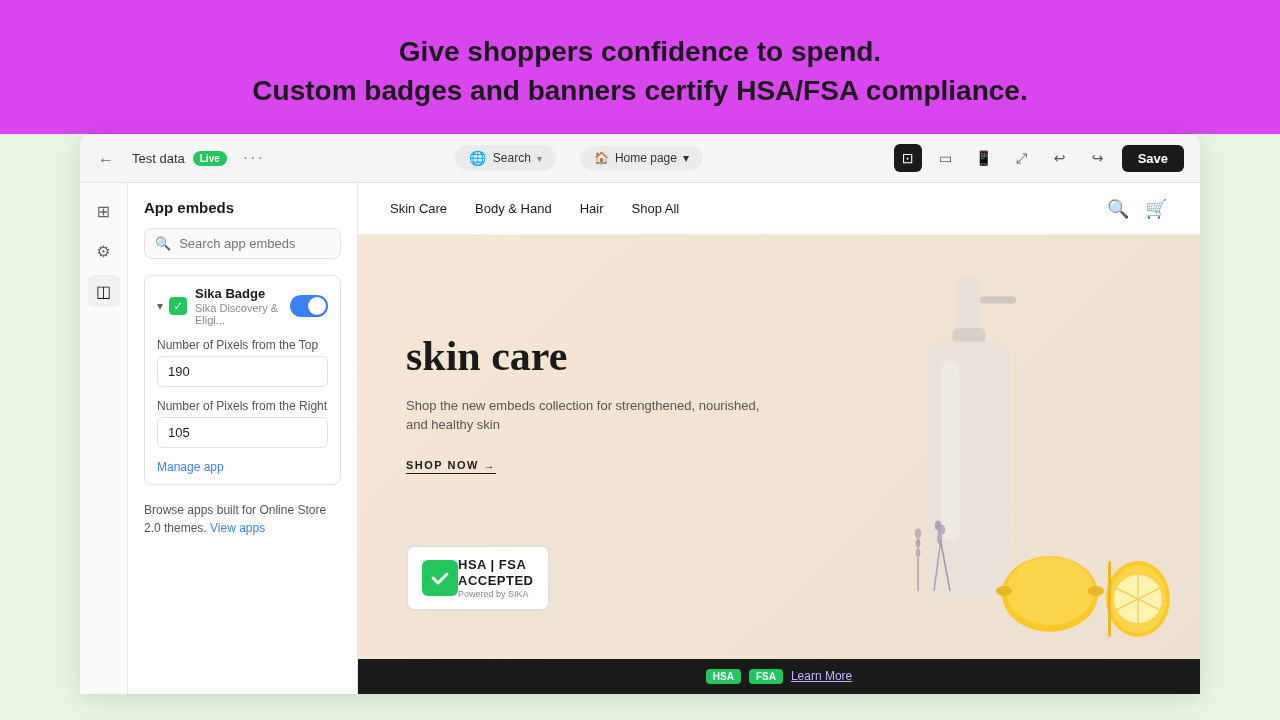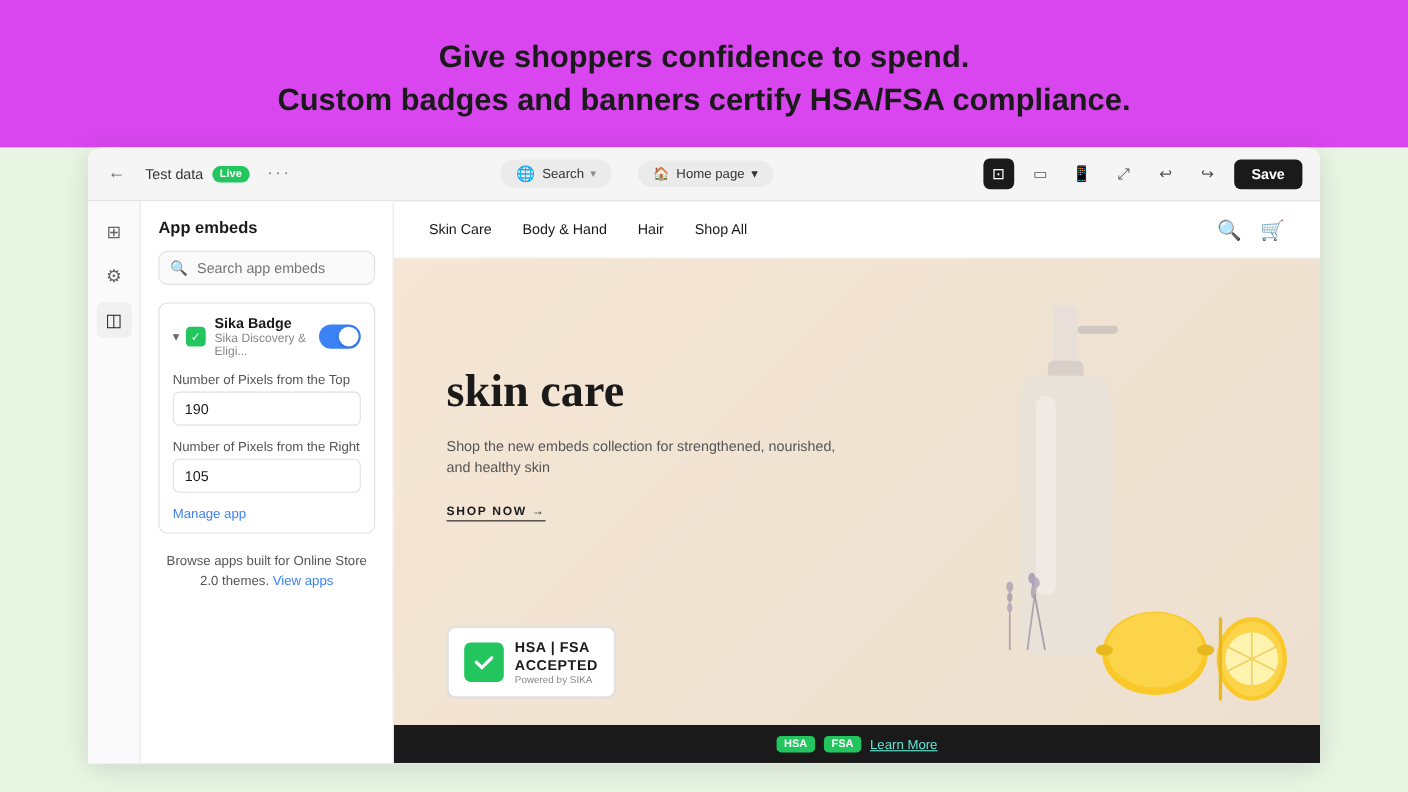--- a/index.html
+++ b/index.html
@@ -204,21 +204,21 @@
       padding: 7px 10px; font-size: 13px; color: #1a1a1a;
       width: 100%; outline: none; background: #fff;
     }
 
     .manage-link {
       display: block; font-size: 12px; color: #3b82f6;
       text-decoration: none; margin-top: 12px;
     }
 
     .browse-text {
-      font-size: 12px; color: #555; margin-top: 16px; line-height: 1.5; text-align: center;
+      font-size: 12px; color: #555; margin-top: 16px; line-height: 1.5;
     }
 
     .browse-text a { color: #3b82f6; text-decoration: none; }
 
     
     .preview-area {
       flex: 1; background: #f5f5f5; overflow: hidden; position: relative;
     }
 
     
@@ -288,59 +288,59 @@
       overflow: hidden;
     }
 
     
     .bottle-svg {
       height: 90%; width: auto;
     }
 
     
     .hsa-badge {
-      position: absolute; bottom: 24px; left: 48px;
+      position: absolute; bottom: 48px; left: 48px;
       background: #fff; border: 2px solid #e0e0e0;
       border-radius: 8px; padding: 10px 14px;
-      display: flex; align-items: center; gap: 10px;
+      display: flex; align-items: center; 
     }
 
     .hsa-check-icon {
       width: 36px; height: 36px;
       background: #22c55e; border-radius: 6px;
       display: flex; align-items: center; justify-content: center;
       font-size: 20px; color: #fff;
     }
 
     .hsa-text-block { line-height: 1.2; }
     .hsa-title { font-size: 13px; font-weight: 800; color: #1a1a1a; letter-spacing: 0.5px; }
     .hsa-sub { font-size: 9px; color: #888; }
 
     
     .store-banner {
       background: #1a1a1a; color: #fff;
       padding: 10px 32px;
-      display: flex; align-items: flex-end; justify-content: center;
+      display: flex; align-items: flex-start; justify-content: center;
       gap: 8px; font-size: 12px;
       flex-shrink: 0;
     }
 
     .hsa-tag {
       background: #22c55e; color: #fff;
       font-size: 10px; font-weight: 700;
       padding: 2px 7px; border-radius: 4px;
     }
 
     .fsa-tag {
       background: #22c55e; color: #fff;
       font-size: 10px; font-weight: 700;
       padding: 2px 7px; border-radius: 4px;
     }
 
-    .banner-link { color: #5eead4; cursor: pointer; }
+    .banner-link { color: #c4b5fd; cursor: pointer; }
 
     
     .lavender {
       position: absolute; bottom: 60px; right: 200px;
       width: 100px; height: 80px;
       opacity: 0.6;
     }
   </style>
 </head>
 <body>

